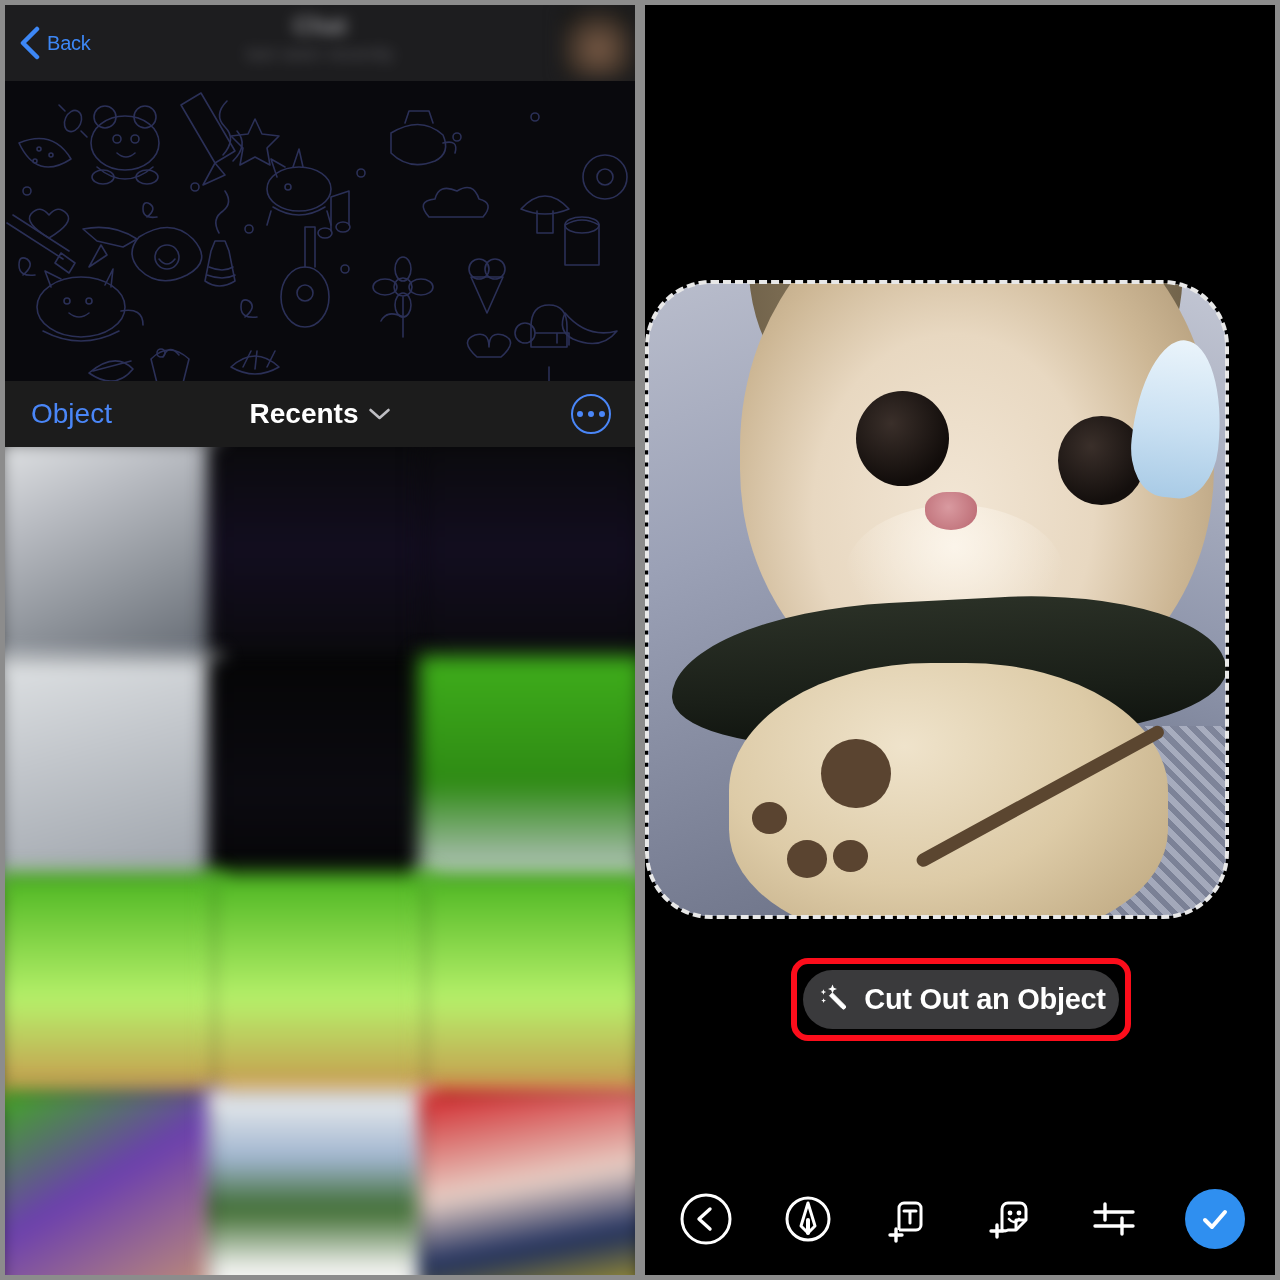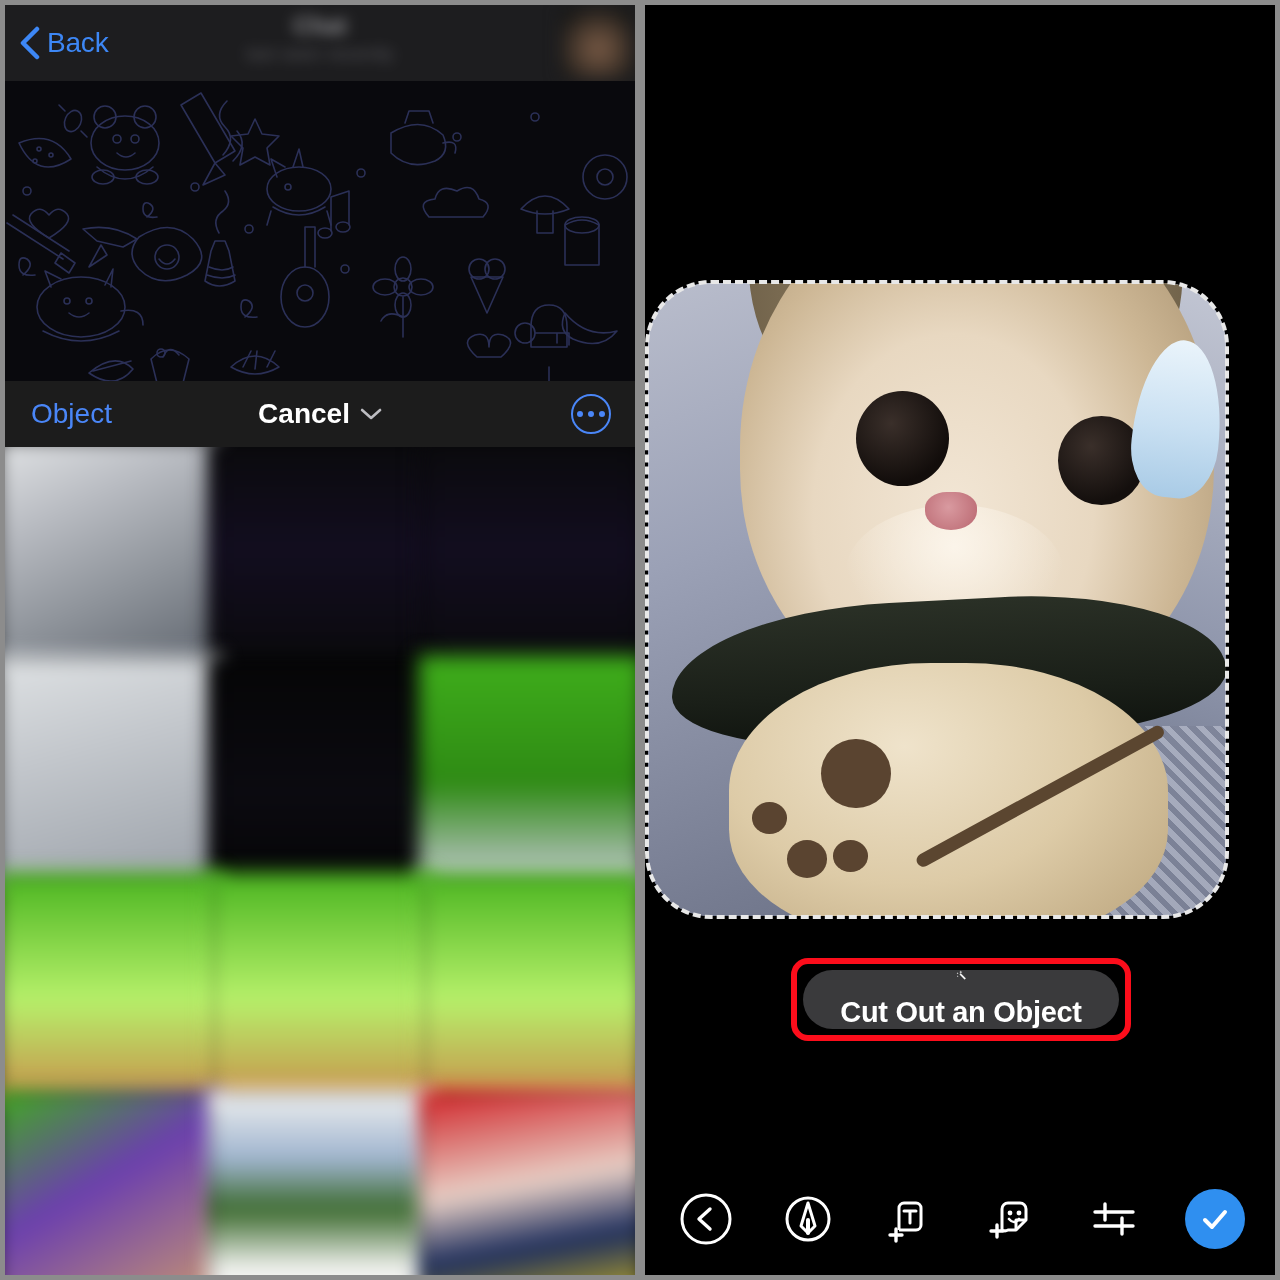--- a/index.html
+++ b/index.html
@@ -23,21 +23,21 @@
     position: absolute; left: 0; top: 0; width: 630px; height: 76px;
     background: #1d1d1f;
     display: flex; align-items: center;
   }
   .back-btn {
     display: flex; align-items: center; gap: 6px;
     margin-left: 14px; cursor: pointer;
   }
   .back-chevron { width: 22px; height: 34px; flex: none; }
   .back-label {
-    color: #3d87f5; font-size: 28px; letter-spacing: -0.2px;
+    color: #3d87f5; font-size: 20px; letter-spacing: -0.2px;
   }
   .chat-title-wrap {
     position: absolute; left: 50%; top: 6px; transform: translateX(-50%);
     width: 230px; text-align: center;
   }
   .chat-title {
     color: #d8d8dc; font-size: 24px; font-weight: bold;
     filter: blur(7px); opacity: .62; height: 30px; line-height: 30px;
     overflow: hidden; white-space: nowrap;
   }
@@ -157,21 +157,20 @@
   
   .cutout-btn-highlight {
     position: absolute; left: 146px; top: 953px; width: 340px; height: 83px;
     border: 6px solid #fc0d1b; border-radius: 17px;
   }
   .cutout-btn {
     position: absolute; left: 158px; top: 965px; width: 316px; height: 59px;
     background: #3a3a3c; border-radius: 30px;
     display: flex; align-items: center; justify-content: center; gap: 14px;
     cursor: pointer;
-    flex-direction: column;
   }
   .cutout-btn-label { color: #fff; font-size: 29px; font-weight: bold; letter-spacing: -0.3px; }
 
   
   .bottom-toolbar {
     position: absolute; left: 0; bottom: 6px; width: 630px; height: 100px;
     display: flex; align-items: center; justify-content: space-around;
     padding: 0 10px;
   }
   .tool { width: 62px; height: 62px; display:flex; align-items:center; justify-content:center; cursor:pointer; }
@@ -327,21 +326,21 @@
 
           <path d="M356 226 q0 -22 18 -22 q18 0 18 22 l0 20 l-36 0Z" transform="translate(170 20)"></path>
           <path d="M544 286 l0 16"></path>
         </g>
       </svg>
     </div>
 
     <div class="picker-bar">
       <span class="cancel-btn">Object</span>
       <div class="picker-title-wrap">
-        <span class="picker-title">Cancel</span>
+        <span class="picker-title">Recents</span>
         <svg width="22" height="14" viewBox="0 0 22 14">
           <polyline points="2,3 11,11 20,3" fill="none" stroke="#bdbdc2" stroke-width="2.6" stroke-linecap="round" stroke-linejoin="round"></polyline>
         </svg>
       </div>
       <div class="more-btn">
         <i></i>
         <i></i>
         <i></i>
       </div>
     </div>

